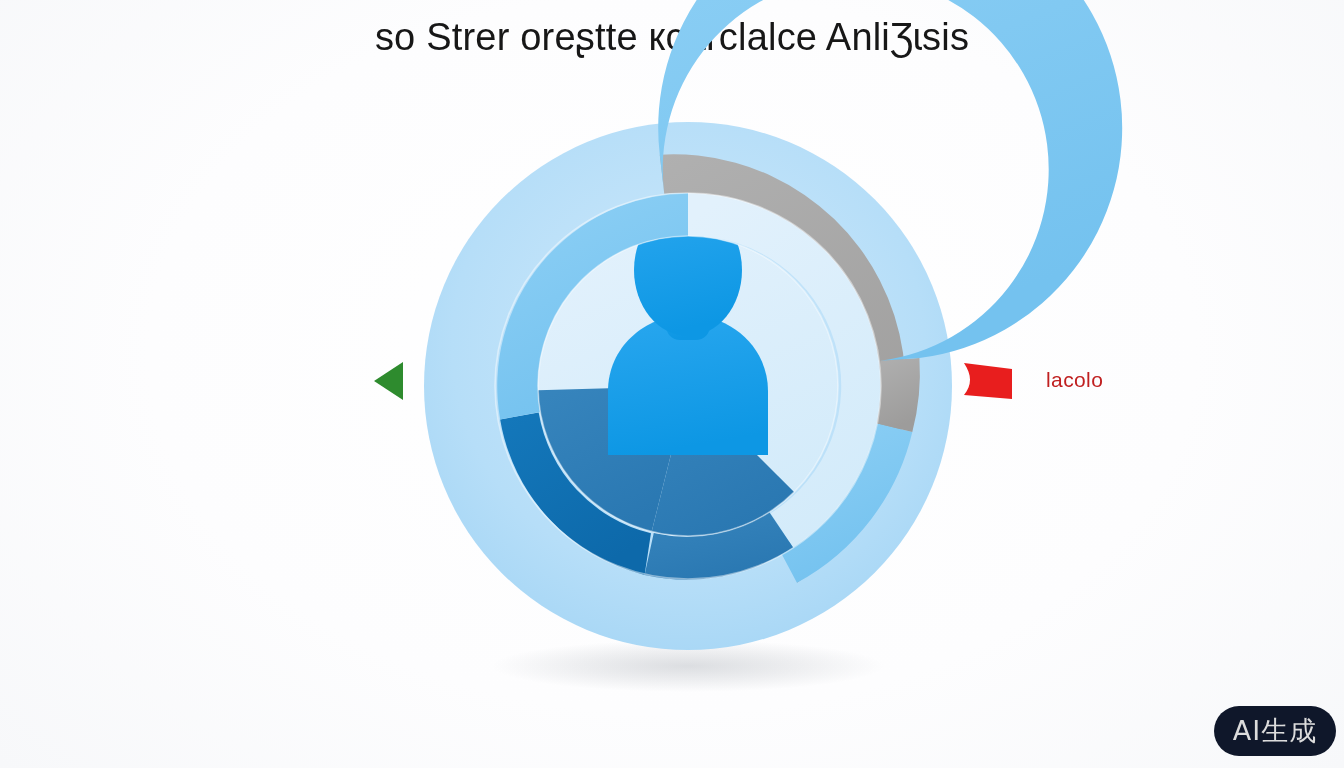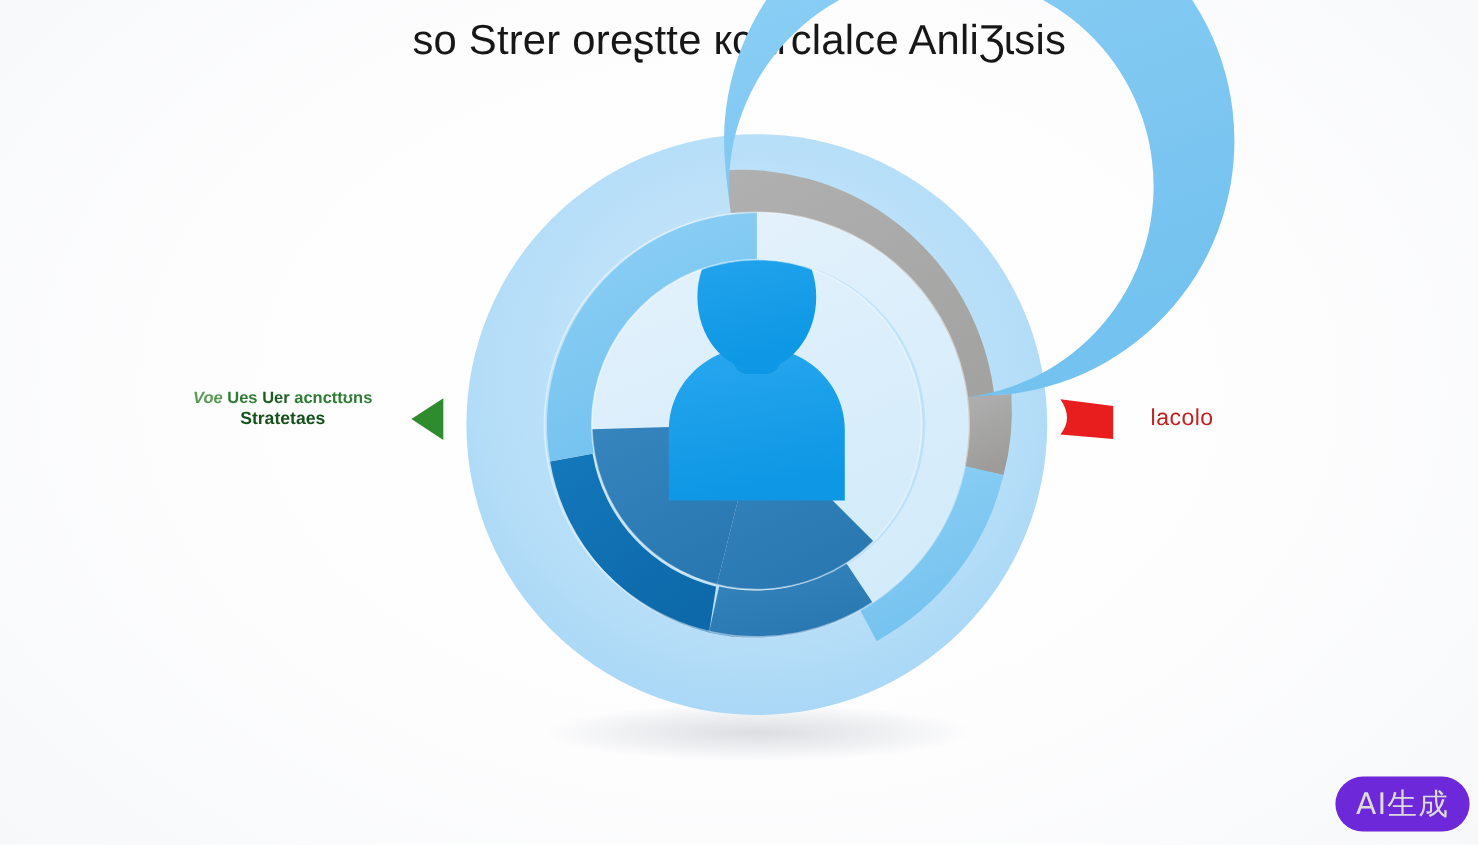--- a/index.html
+++ b/index.html
@@ -123,21 +123,21 @@
   }
 
   
   .watermark {
     position: absolute;
     right: 8px;
     bottom: 12px;
     width: 122px;
     height: 50px;
     border-radius: 25px;
-    background: #6d28d9;
+    background: #0f172a;
     display: flex;
     align-items: center;
     justify-content: center;
   }
   .watermark span {
     color: #dcdcdc;
     font-size: 27px;
     font-weight: 400;
     letter-spacing: 1px;
     font-family: "DejaVu Sans", sans-serif;
@@ -275,29 +275,20 @@
 
       <ellipse cx="276" cy="160" rx="54" ry="66" fill="url(#iconGrad)"></ellipse>
     </g>
 
     <circle cx="276" cy="276" r="193" fill="none" stroke="#ffffff" stroke-opacity="0.45" stroke-width="1.6"></circle>
     <circle cx="276" cy="276" r="150" fill="none" stroke="#ffffff" stroke-opacity="0.45" stroke-width="1.6"></circle>
   </svg>
 </div>
 
 <div class="annot-left">
-  <div class="annot-text">
-    <div class="line1">
-      <span class="faint">Voe</span>
-      <span>Ues</span>
-      <span class="dark">Uer</span>
-      <span>acncttʊns</span>
-    </div>
-    <div class="line2">Stratetaes</div>
-  </div>
   <svg class="tri-marker" viewBox="0 0 32 42">
     <polygon points="2,21 31,2 31,40" fill="#2e8b2e"></polygon>
   </svg>
 </div>
 
 <div class="annot-right">
   <svg class="flag-marker" viewBox="0 0 52 42">
     <path d="M 2 4 L 50 10 L 50 40 L 2 36 C 10 26 10 16 2 4 Z" fill="#e81e1e"></path>
   </svg>
   <span class="annot-text">lacolo</span>

